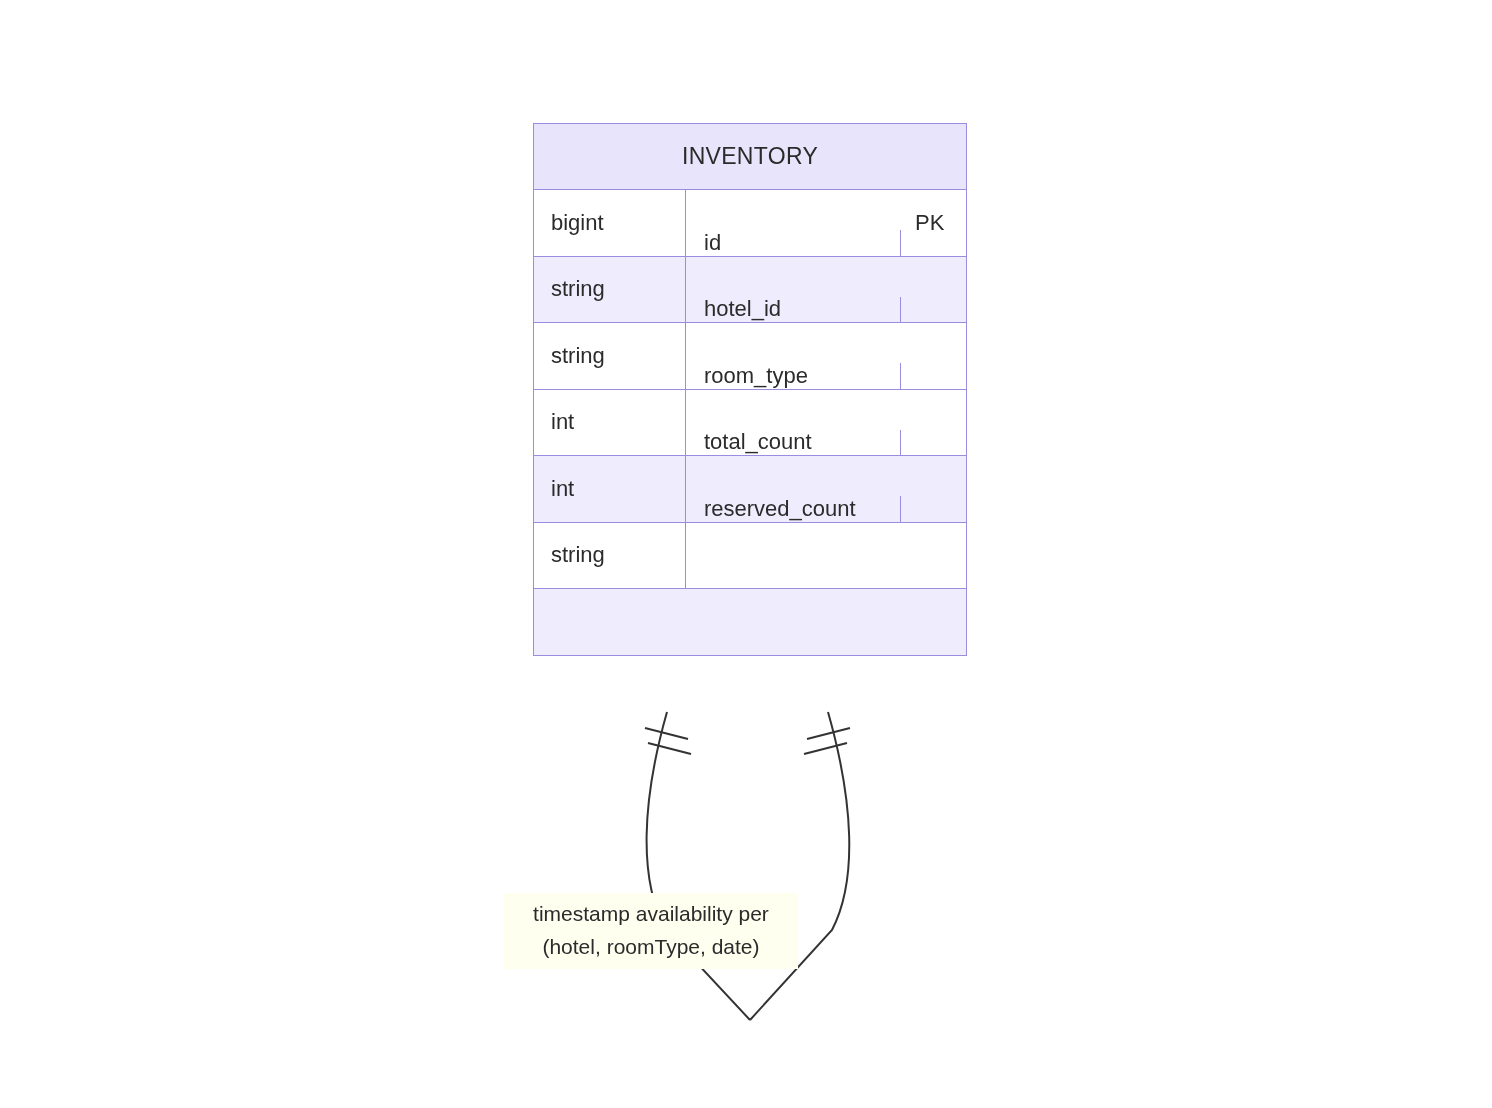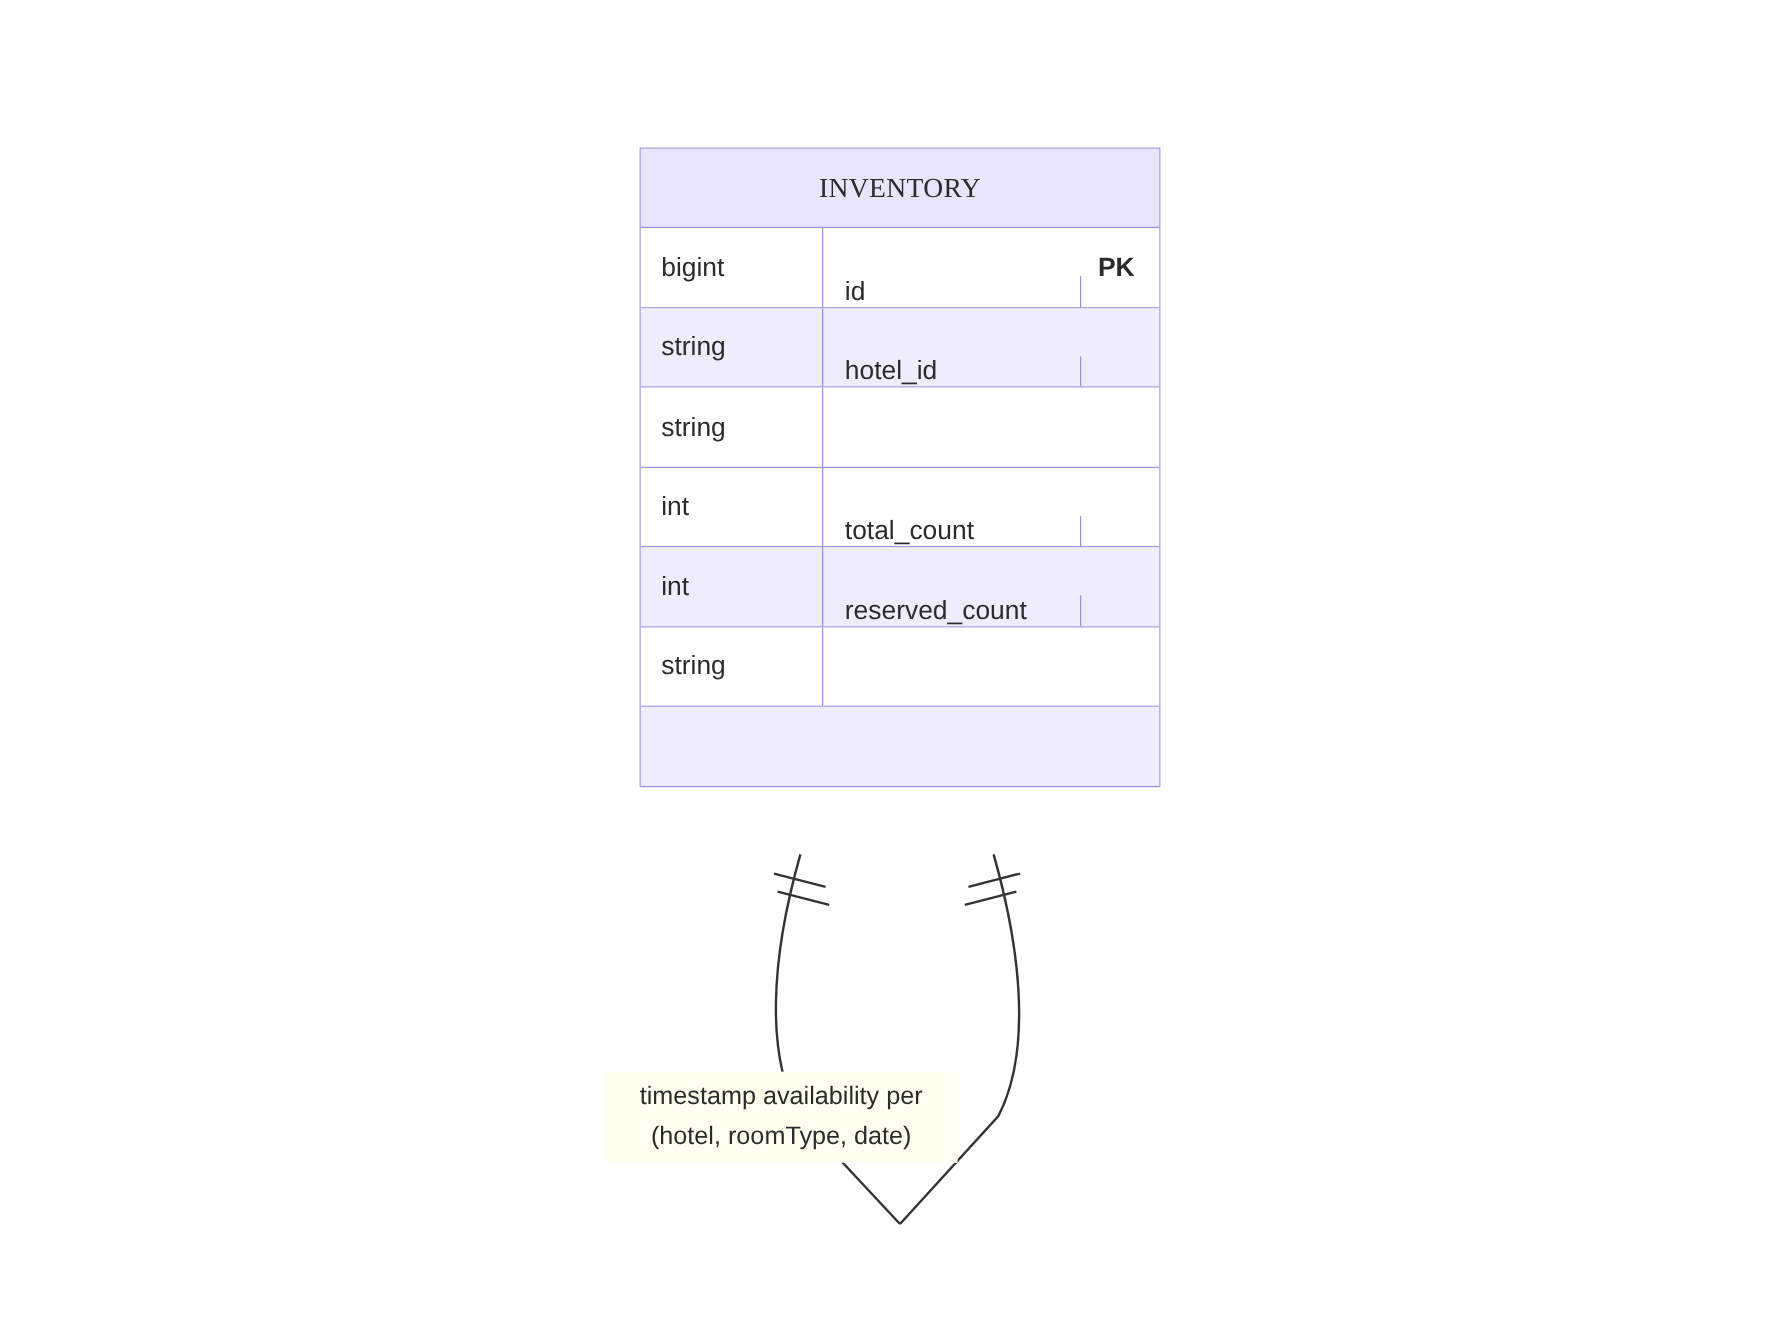--- a/index.html
+++ b/index.html
@@ -42,21 +42,21 @@
     border-bottom: 1.6px solid #9b8ce0;
     display: flex;
     align-items: center;
     justify-content: center;
   }
 
   .entity-title {
     font-size: 23px;
     color: #2b2b2b;
     letter-spacing: 0.3px;
-    font-family: Liberation Serif, serif;
+    font-family: Liberation Sans, sans-serif;
   }
 
   .attr-rows {
     display: flex;
     flex-direction: column;
   }
 
   .attr-row {
     display: flex;
     height: 65.5px;
@@ -94,21 +94,20 @@
   }
 
   .attr-key {
     flex: 1;
     box-sizing: border-box;
     display: flex;
     align-items: center;
     padding-left: 14px;
     font-size: 22px;
     color: #2b2b2b;
-    font-weight: bold;
   }
 
   
   .rel-label {
     position: absolute;
     left: 504px;
     top: 893px;
     width: 294px;
     background: #fffff0;
     text-align: center;
@@ -160,20 +159,21 @@
       </div>
 
       <div class="attr-row shaded">
         <span class="attr-type">string</span>
         <span class="attr-name">hotel_id</span>
         <span class="attr-key"></span>
       </div>
 
       <div class="attr-row">
         <span class="attr-type">string</span>
+        <span class="attr-name">room_type</span>
         <span class="attr-key"></span>
       </div>
 
 
       <div class="attr-row">
         <span class="attr-type">int</span>
         <span class="attr-name">total_count</span>
         <span class="attr-key"></span>
       </div>
 

